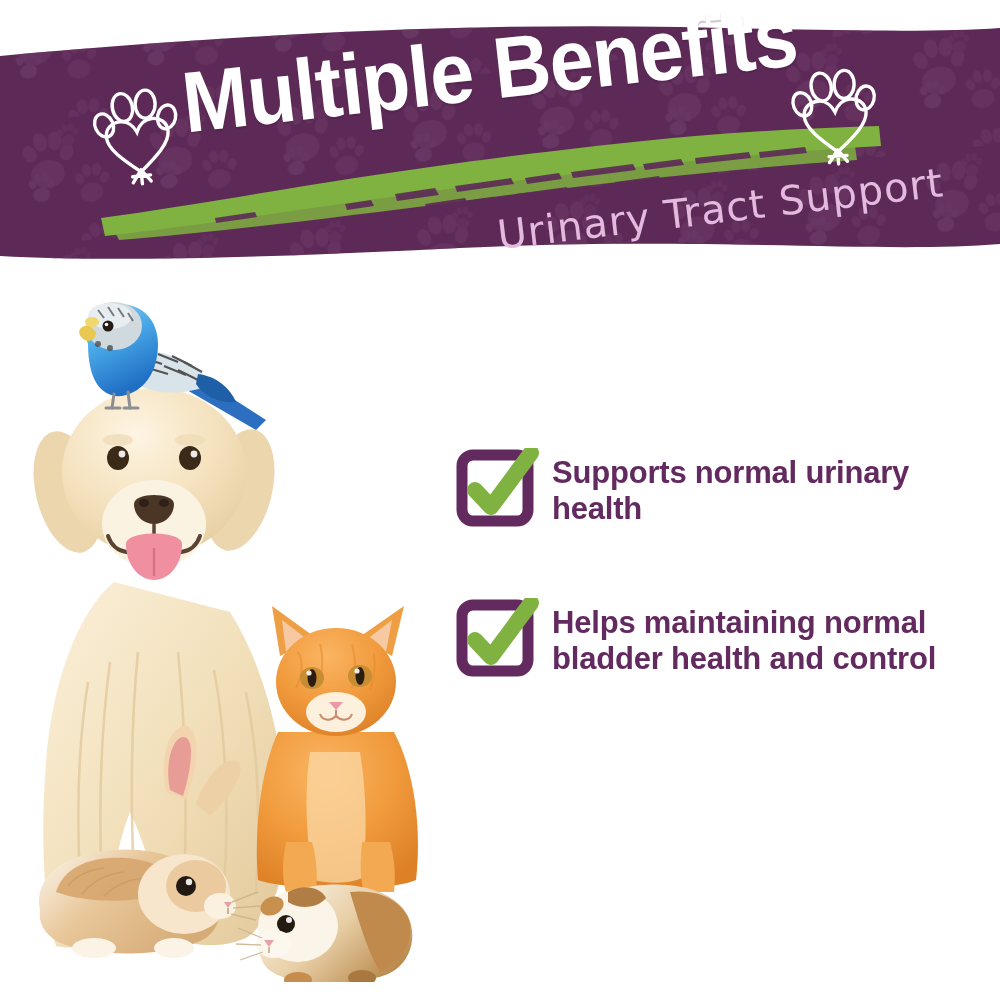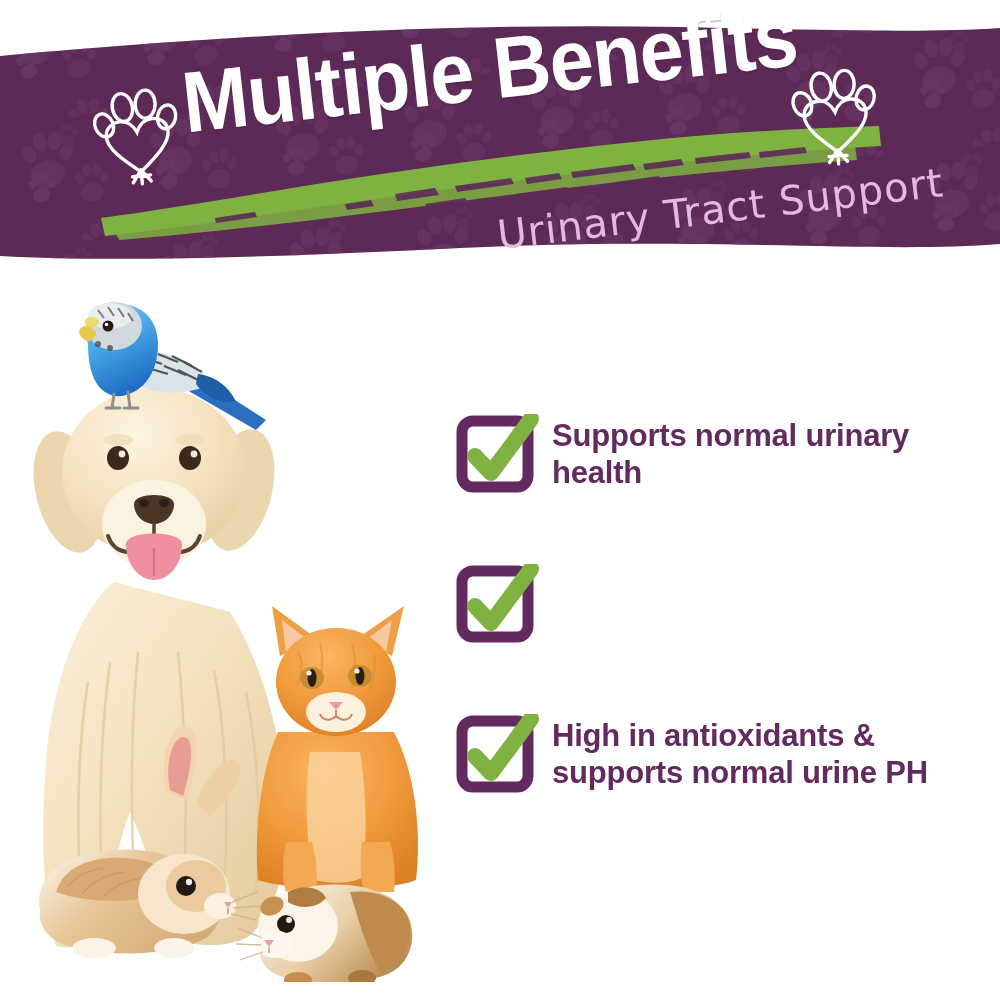--- a/index.html
+++ b/index.html
@@ -107,21 +107,21 @@
   
   #benefits {
     position: absolute;
     left: 452px;
     top: 378px;
     width: 548px;
   }
   .benefit-row {
     position: relative;
     display: flex;
-    align-items: center;
+    align-items: flex-end;
     height: 150px;
   }
   .check-icon {
     flex: 0 0 auto;
     width: 88px;
     height: 82px;
     margin-right: 12px;
     position: relative;
     top: 2px;
   }
@@ -478,25 +478,19 @@
       </svg>
       <div class="benefit-text">Supports normal urinary health</div>
     </div>
 
 
     <div class="benefit-row">
       <svg class="check-icon" viewBox="0 0 88 82">
         <path d="M10,18 a11,11 0 0 1 11,-11 h44 a11,11 0 0 1 11,11 v44 a11,11 0 0 1 -11,11 h-44 a11,11 0 0 1 -11,-11 Z" fill="none" stroke="#632a60" stroke-width="11"></path>
         <path d="M23,42 L39,59 L79,5" fill="none" stroke="#7fb241" stroke-width="16" stroke-linecap="round" stroke-linejoin="round"></path>
       </svg>
+      <div class="benefit-text">Helps maintaining normal bladder health and control</div>
     </div>
 
-    <div class="benefit-row">
-      <svg class="check-icon" viewBox="0 0 88 82">
-        <path d="M10,18 a11,11 0 0 1 11,-11 h44 a11,11 0 0 1 11,11 v44 a11,11 0 0 1 -11,11 h-44 a11,11 0 0 1 -11,-11 Z" fill="none" stroke="#632a60" stroke-width="11"></path>
-        <path d="M23,42 L39,59 L79,5" fill="none" stroke="#7fb241" stroke-width="16" stroke-linecap="round" stroke-linejoin="round"></path>
-      </svg>
-      <div class="benefit-text">High in antioxidants &amp; supports normal urine PH</div>
-    </div>
 
   </div>
 
 </div>
 
 </body></html>

